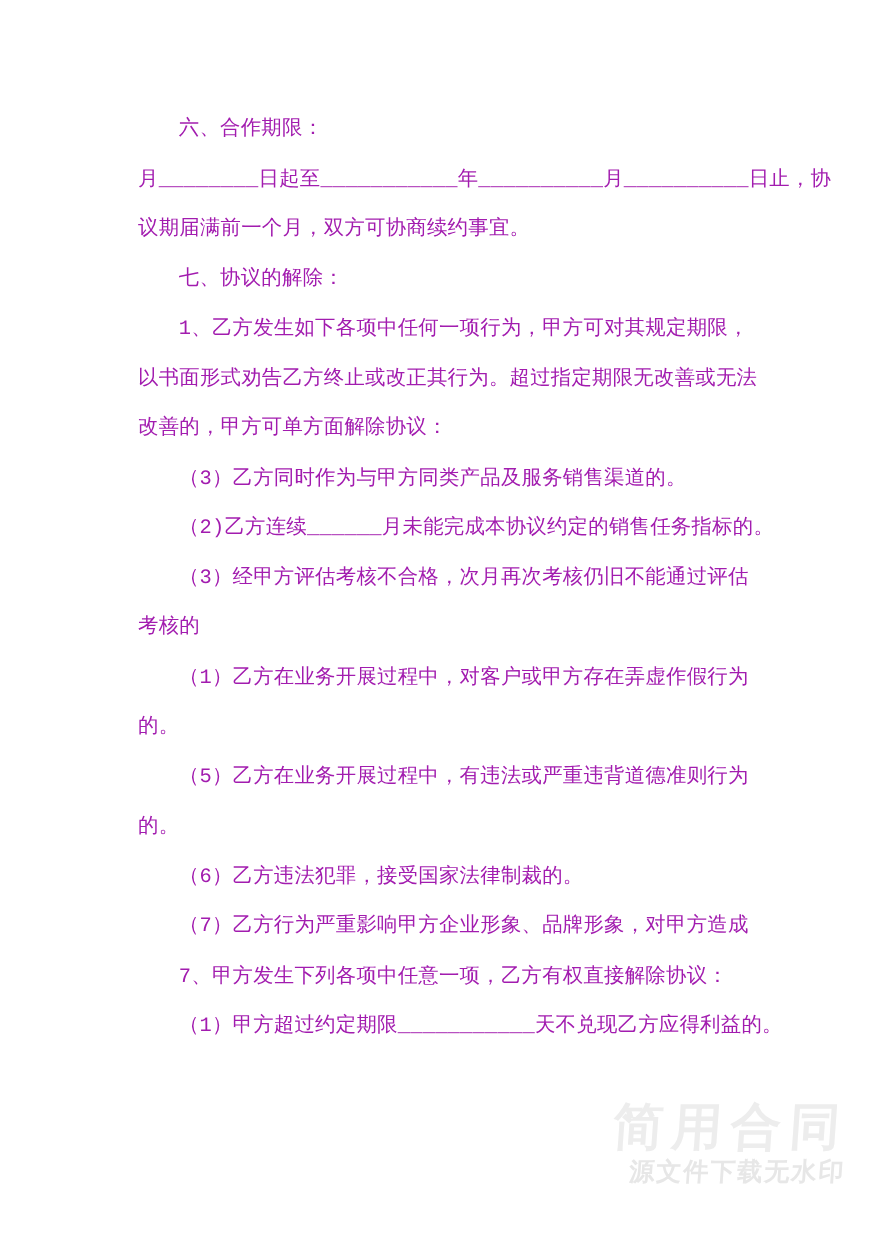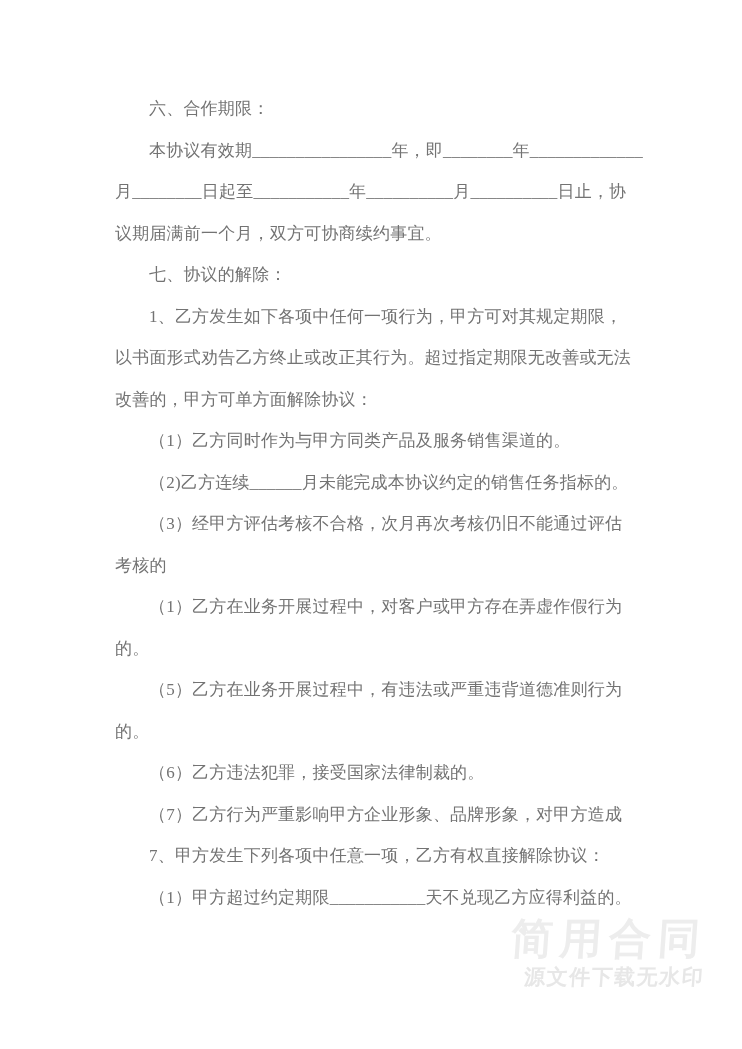--- a/index.html
+++ b/index.html
@@ -15,25 +15,26 @@
     width: 742px;
     height: 1049px;
     background: #ffffff;
   }
   .content {
     position: absolute;
     top: 88px;
     left: 115px;
     width: 522px;
     z-index: 1;
-    color: #737373;
+    color: #a21caf;
     font-size: 17px;
     line-height: 41.5px;
     letter-spacing: 0.2px;
     white-space: nowrap;
+    font-family: Liberation Mono, monospace;
   }
   .line { height: 41.5px; }
   .line.indent { padding-left: 34px; }
   .watermark {
     position: absolute;
     top: 916px;
     right: 36px;
     z-index: 0;
     text-align: right;
     transform: skewX(-4deg);
@@ -61,28 +62,27 @@
 
 <div class="page">
 
   <div class="watermark">
     <div class="wm-title">简用合同</div>
     <div class="wm-subtitle">源文件下载无水印</div>
   </div>
 
   <div class="content">
     <div class="line indent">六、合作期限：</div>
-    <div class="line indent">本协议有效期________________年，即________年_____________</div>
     <div class="line">月________日起至___________年__________月__________日止，协</div>
     <div class="line">议期届满前一个月，双方可协商续约事宜。</div>
     <div class="line indent">七、协议的解除：</div>
     <div class="line indent">1、乙方发生如下各项中任何一项行为，甲方可对其规定期限，</div>
     <div class="line">以书面形式劝告乙方终止或改正其行为。超过指定期限无改善或无法</div>
     <div class="line">改善的，甲方可单方面解除协议：</div>
-    <div class="line indent">（1）乙方同时作为与甲方同类产品及服务销售渠道的。</div>
+    <div class="line indent">（3）乙方同时作为与甲方同类产品及服务销售渠道的。</div>
     <div class="line indent">（2)乙方连续______月未能完成本协议约定的销售任务指标的。</div>
     <div class="line indent">（3）经甲方评估考核不合格，次月再次考核仍旧不能通过评估</div>
     <div class="line">考核的</div>
     <div class="line indent">（1）乙方在业务开展过程中，对客户或甲方存在弄虚作假行为</div>
     <div class="line">的。</div>
     <div class="line indent">（5）乙方在业务开展过程中，有违法或严重违背道德准则行为</div>
     <div class="line">的。</div>
     <div class="line indent">（6）乙方违法犯罪，接受国家法律制裁的。</div>
     <div class="line indent">（7）乙方行为严重影响甲方企业形象、品牌形象，对甲方造成</div>
     <div class="line indent">7、甲方发生下列各项中任意一项，乙方有权直接解除协议：</div>

